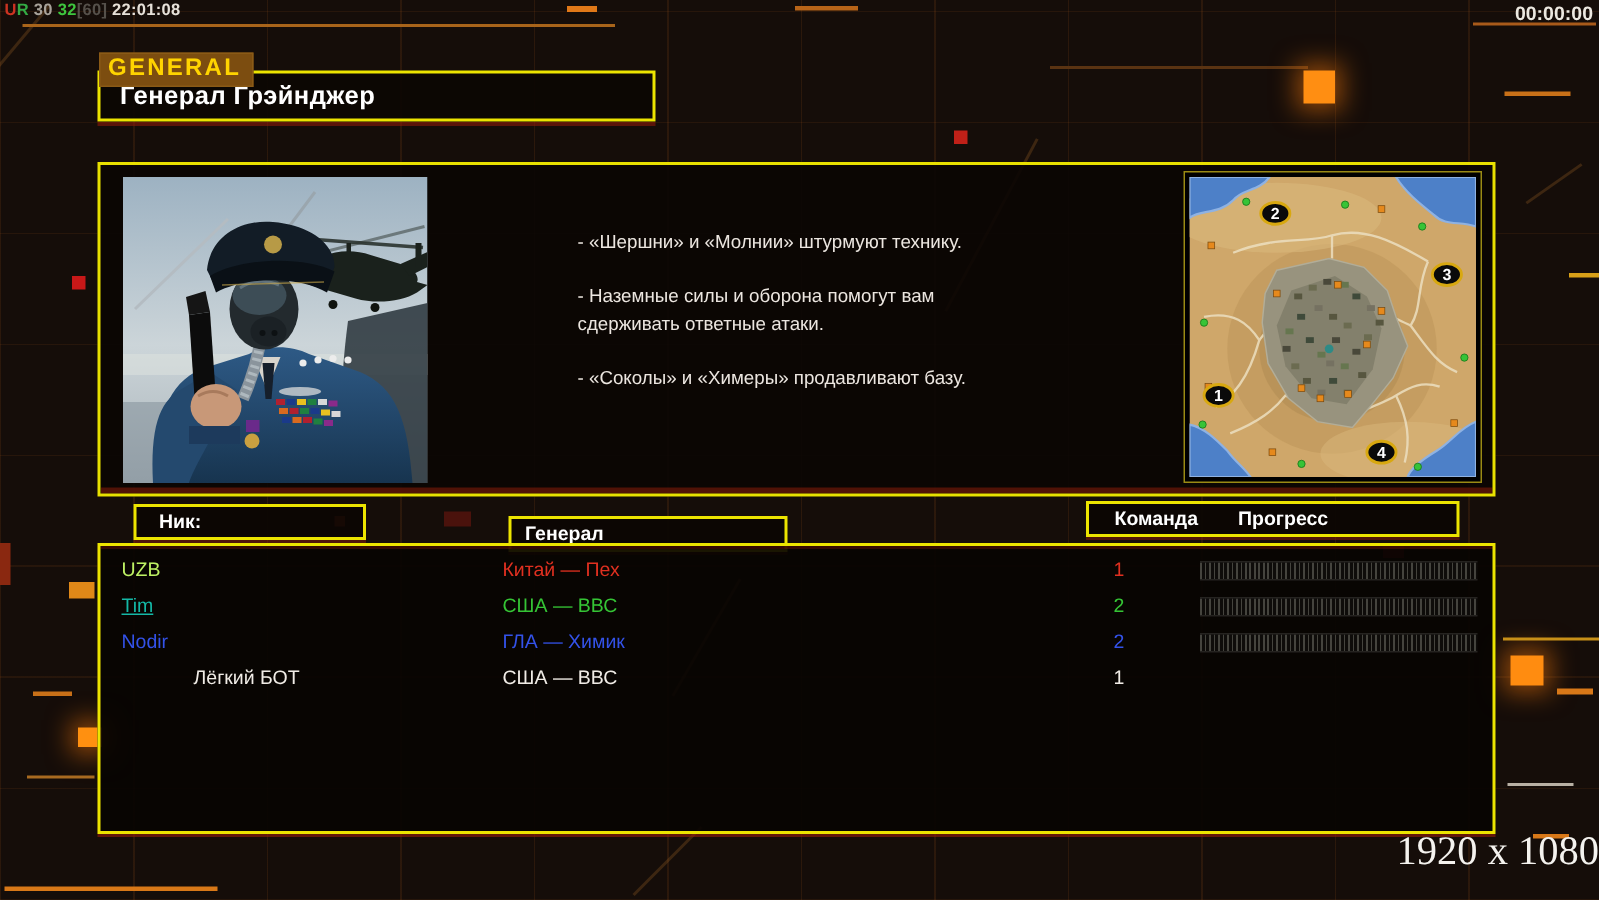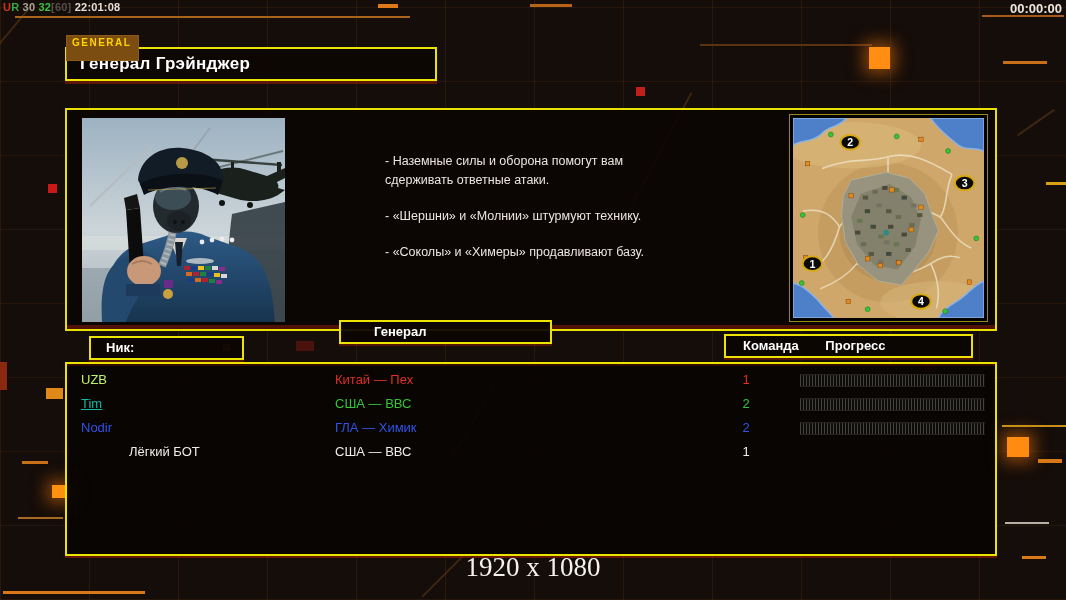--- a/index.html
+++ b/index.html
@@ -17,22 +17,22 @@
   }
   .deco { position:absolute; z-index:2; }
   .deco.glow { box-shadow:0 0 16px 5px rgba(255,125,12,.5); }
   .diag { position:absolute; z-index:1; width:2px; background:rgba(165,105,40,.28); }
 
   .perf { position:absolute; left:3px; top:1px; z-index:5; font-size:11px; font-weight:bold; letter-spacing:.2px; }
   .timer { position:absolute; right:4px; top:1px; z-index:5; font-size:13px; font-weight:bold; color:#ece8e0; }
 
   .gen-tag {
     position:absolute; left:66px; top:35px; z-index:6;
-    background:#7c4d10; color:#ffd400; font-size:10px; font-weight:bold;
-    letter-spacing:1.5px; padding:1px 7px 12px 5px; border:1px solid #8a5a16;
+    background:#7c4d10; color:#ffd400; font-size:16px; font-weight:bold;
+    letter-spacing:1.5px; padding:1px 7px 2px 5px; border:1px solid #8a5a16;
   }
   .title-box {
     position:absolute; left:65px; top:47px; width:372px; height:34px; z-index:5;
     background:rgba(12,6,3,.92); border:2px solid #ece400;
     box-shadow:0 3px 0 rgba(150,30,10,.55);
     color:#fff; font-size:17px; font-weight:bold; letter-spacing:.3px;
     line-height:30px; padding-left:13px;
   }
 
   .main-panel {
@@ -57,42 +57,42 @@
   .minimap svg { display:block; width:100%; height:100%; }
 
   .hdr {
     position:absolute; z-index:5; height:24px;
     background:rgba(12,6,3,.94); border:2px solid #ece400;
     color:#fff; font-weight:bold; font-size:13px; line-height:20px;
     box-shadow:0 2px 0 rgba(140,28,10,.5);
     margin-left:24px;
   }
   .hdr-nick    { left:65px;  top:336px; width:155px; padding-left:15px; }
-  .hdr-general { left:315px; top:320px; width:213px; padding-left:33px; }
+  .hdr-general { left:315px; top:344px; width:186px; padding-left:9px; }
   .hdr-tp      { left:700px; top:334px; width:249px; }
   .hdr-tp .team-h { display:inline-block; padding-left:17px; }
   .hdr-tp .prog-h { display:inline-block; padding-left:23px; }
 
   .table-panel {
     position:absolute; left:65px; top:362px; width:932px; height:194px; z-index:5;
     background:rgba(8,4,2,.92); border:2px solid #ece400;
     box-shadow:0 2px 0 rgba(150,30,10,.6), inset 0 2px 0 rgba(120,20,8,.4);
     padding-top:5px;
   }
   .prow { position:relative; height:24px; font-size:13px; }
   .prow .nick { position:absolute; left:14px; top:3px; }
   .prow .gen  { position:absolute; left:268px; top:3px; }
   .prow .team { position:absolute; left:668px; top:3px; width:22px; text-align:center; }
   .prow .bar  {
     position:absolute; left:733px; top:5px; width:185px; height:13px;
     background:repeating-linear-gradient(90deg,#45443e 0 1px,#0e0c0a 1px 3px);
     border-top:1px solid #252320; border-bottom:1px solid #252320;
   }
   .footer-res {
-    position:absolute; left:0; right:0; top:552px; z-index:5; text-align:center;
+    position:absolute; left:0; right:0; top:552px; z-index:5; text-align:right;
     font-family:"Liberation Serif", serif; font-size:27px; color:#f4f2ee;
   }
 </style>
 </head>
 <body>
 
 <div class="grid"></div>
 
 <div class="perf"><span style="color: rgb(204, 51, 34);">U</span><span style="color: rgb(51, 170, 68);">R</span><span style="color: rgb(168, 162, 154);"> 30 </span><span style="color: rgb(62, 196, 62);">32</span><span style="color: rgb(85, 80, 74);">[60]</span><span style="color: rgb(230, 224, 216);"> 22:01:08</span></div>
 <div class="timer">00:00:00</div>
@@ -178,23 +178,23 @@
         <polygon points="44,92 58,90 62,148 48,152" fill="#0c0c0c"></polygon>
         <polygon points="44,92 58,90 55,76 42,80" fill="#151515"></polygon>
         <ellipse cx="62" cy="153" rx="17" ry="15" fill="#c89878"></ellipse>
         <path d="M50,146 Q60,140 70,146" stroke="#a87a5c" stroke-width="2" fill="none"></path>
         <rect x="44" y="166" width="34" height="12" fill="#1d3a5c"></rect>
       </g>
     </svg>
   </div>
 
   <div class="briefing">
+    <div class="para">- «Шершни» и «Молнии» штурмуют технику.</div>
     <div class="para">- Наземные силы и оборона помогут вам
  сдерживать ответные атаки.</div>
-    <div class="para">- «Шершни» и «Молнии» штурмуют технику.</div>
     <div class="para">- «Соколы» и «Химеры» продавливают базу.</div>
   </div>
 
   <div class="minimap">
     <svg viewBox="0 0 197 206" preserveAspectRatio="none">
       <rect width="197" height="206" fill="#cfa76a"></rect>
       <circle cx="98" cy="118" r="72" fill="#bb9458" opacity="0.5"></circle>
       <circle cx="98" cy="118" r="50" fill="#ab8750" opacity="0.45"></circle>
       <ellipse cx="60" cy="28" rx="72" ry="24" fill="#d9b77c" opacity="0.6"></ellipse>
       <ellipse cx="150" cy="190" rx="60" ry="22" fill="#d9b77c" opacity="0.5"></ellipse>

